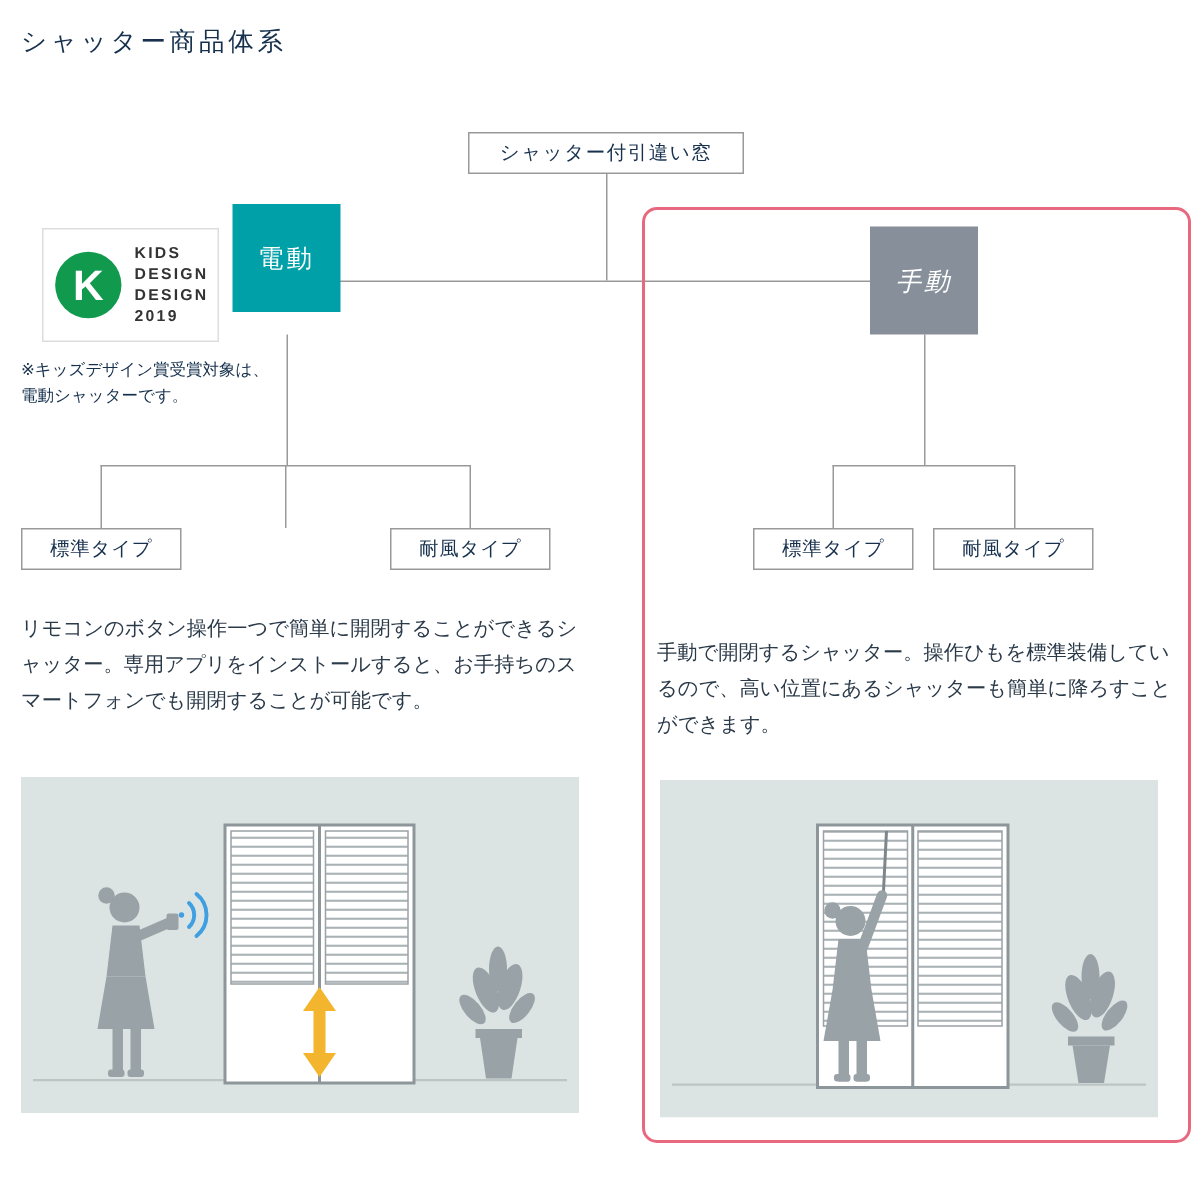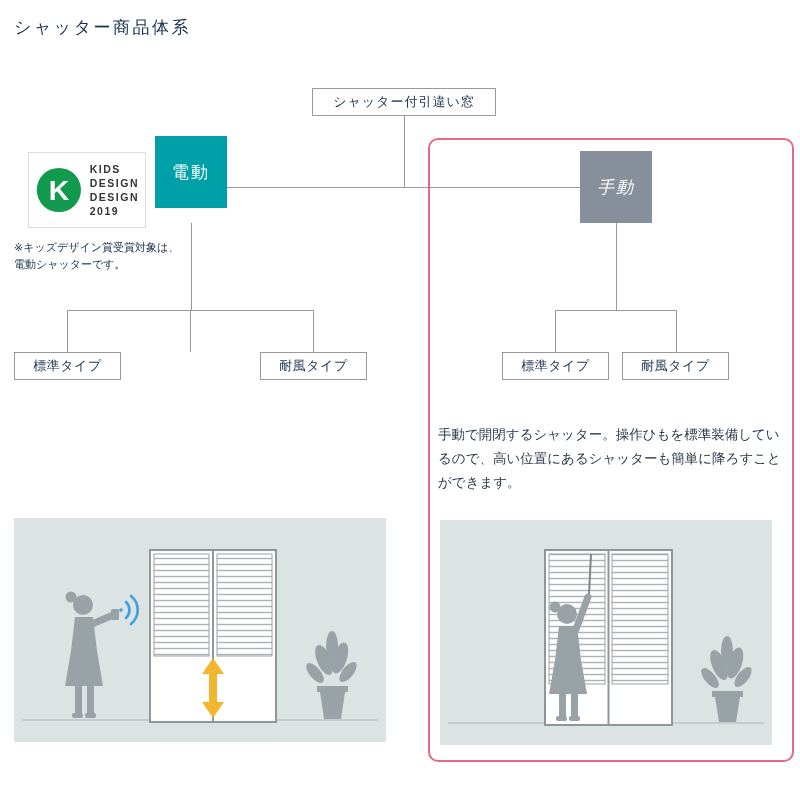--- a/index.html
+++ b/index.html
@@ -80,20 +80,21 @@
     </div>
   </div>
   <div class="award-note">※キッズデザイン賞受賞対象は、電動シャッターです。</div>
 
   <div class="type-box" style="left:14px;">標準タイプ</div>
   <div class="type-box" style="left:260px;">耐風タイプ</div>
 
   <div class="type-box" style="left:502px;">標準タイプ</div>
   <div class="type-box" style="left:622px;">耐風タイプ</div>
 
+  <div class="desc electric">リモコンのボタン操作一つで簡単に開閉することができるシャッター。専用アプリをインストールすると、お手持ちのスマートフォンでも開閉することが可能です。</div>
   <div class="desc manual">手動で開閉するシャッター。操作ひもを標準装備しているので、高い位置にあるシャッターも簡単に降ろすことができます。</div>
 
   <svg class="illu" style="left:14px; top:518px;" width="372" height="224" viewBox="0 0 372 224">
     <defs>
       <pattern id="louvA" width="8" height="6" patternUnits="userSpaceOnUse">
         <rect width="8" height="6" fill="#ffffff"></rect>
         <line x1="0" y1="4.5" x2="8" y2="4.5" stroke="#aab2b5" stroke-width="1.4"></line>
       </pattern>
     </defs>
     <rect width="372" height="224" fill="#dce3e3"></rect>

